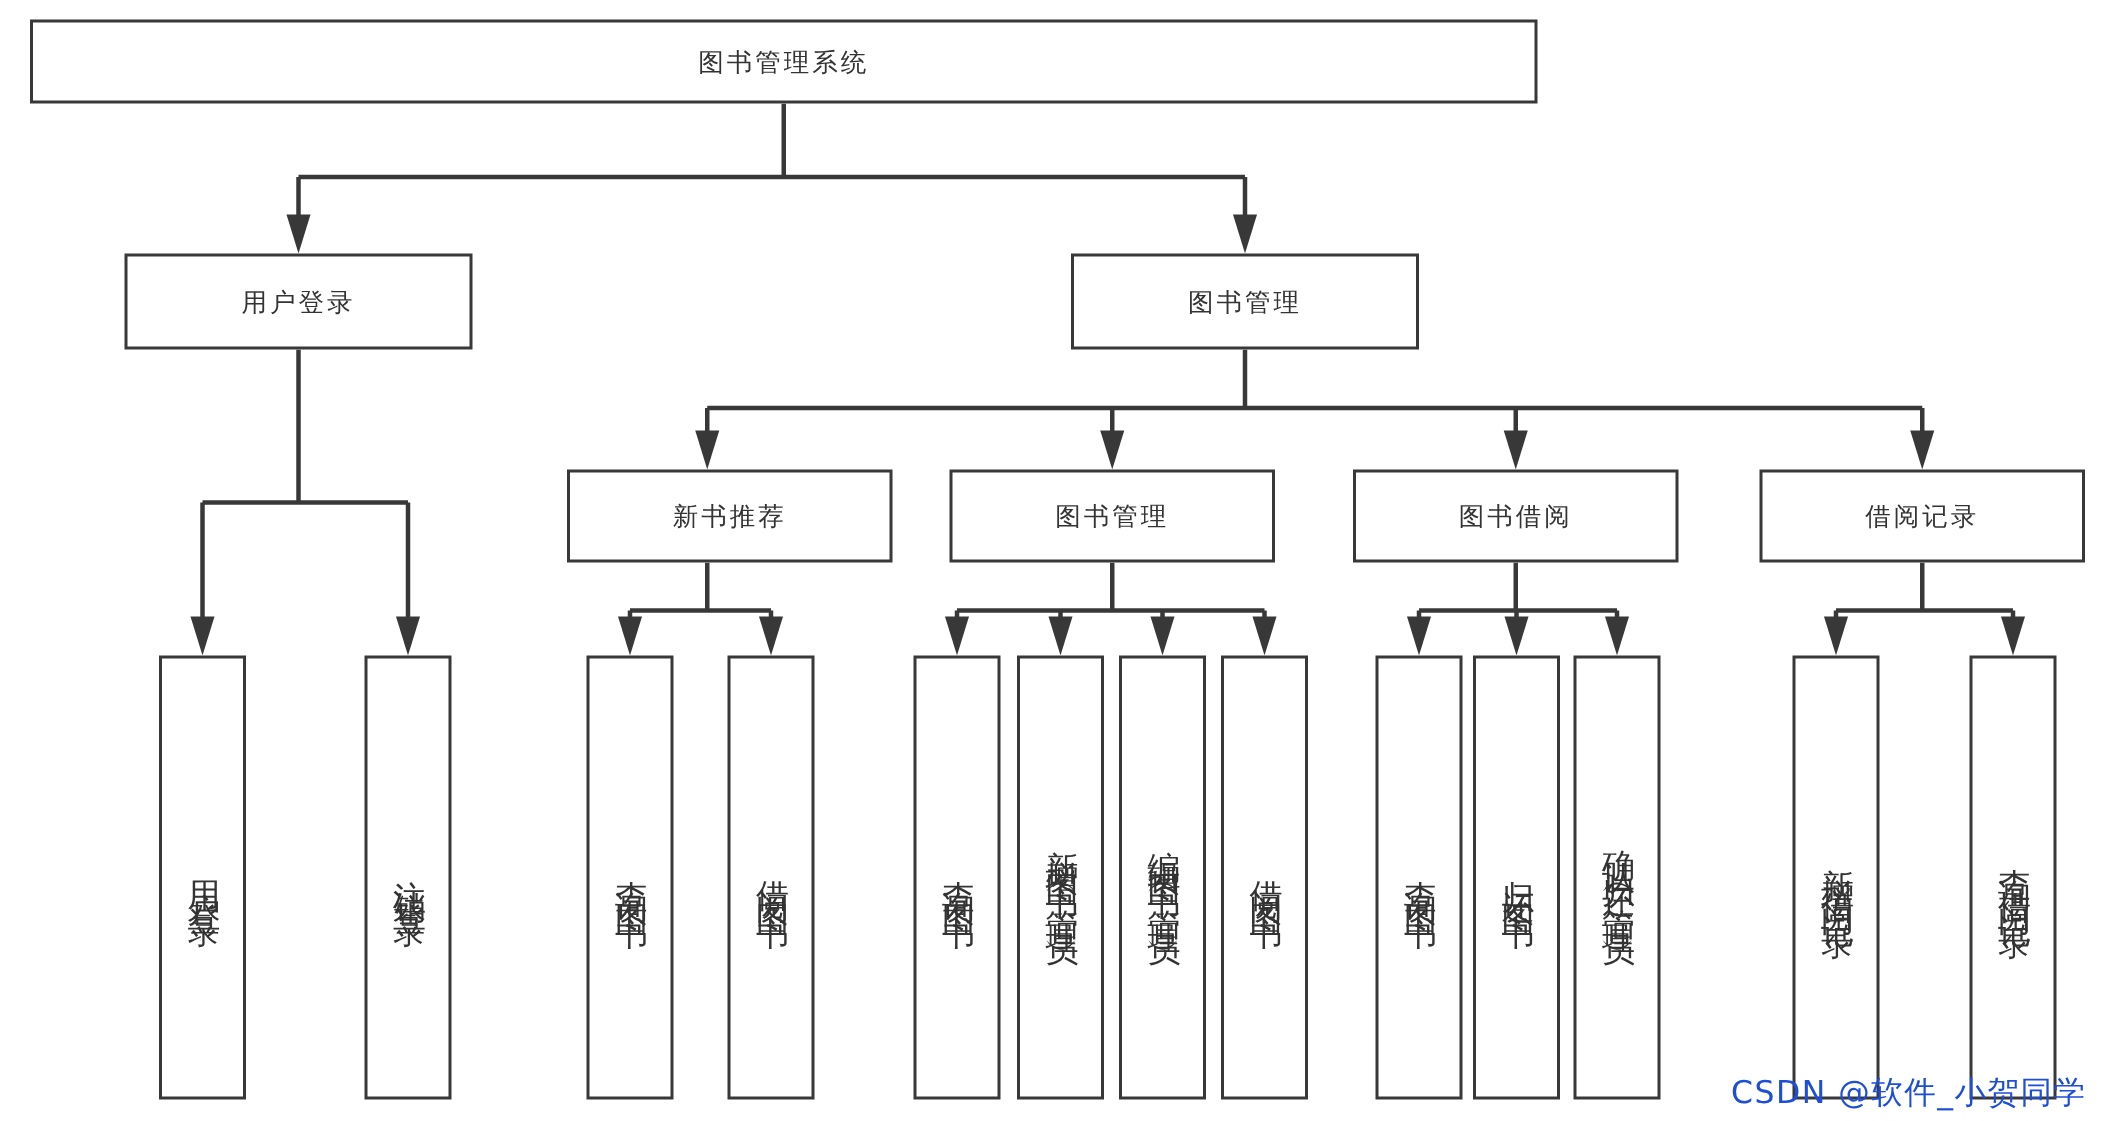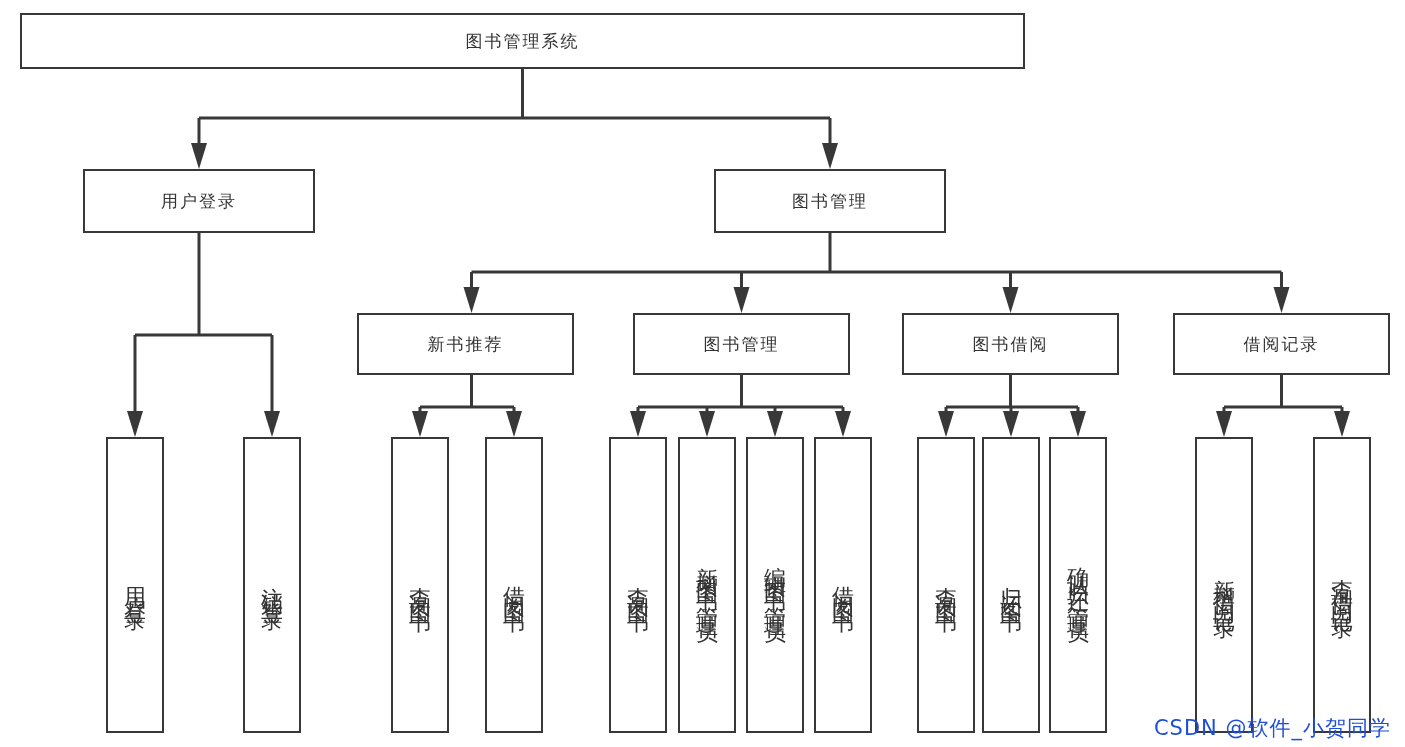--- a/index.html
+++ b/index.html
@@ -111,21 +111,21 @@
       <polygon points="1216,411 1232,411 1224,437"></polygon>
       <polygon points="1334,411 1350,411 1342,437"></polygon>
     </g>
   </svg>
 
   <div class="node h-node root-node">图书管理系统</div>
 
   <div class="node h-node l2-node" style="left:83px;">用户登录</div>
   <div class="node h-node l2-node" style="left:714px;">图书管理</div>
 
-  <div class="node h-node l3-node" style="left:357px;">新书推荐</div>
+  <div class="node h-node l3-node" style="left:378px;">新书推荐</div>
   <div class="node h-node l3-node" style="left:633px;">图书管理</div>
   <div class="node h-node l3-node" style="left:902px;">图书借阅</div>
   <div class="node h-node l3-node" style="left:1173px;">借阅记录</div>
 
   <div class="node leaf" style="left:106px;">用户登录</div>
   <div class="node leaf" style="left:243px;">注销登录</div>
 
   <div class="node leaf" style="left:391px;">查询图书</div>
   <div class="node leaf" style="left:485px;">借阅图书</div>
 

